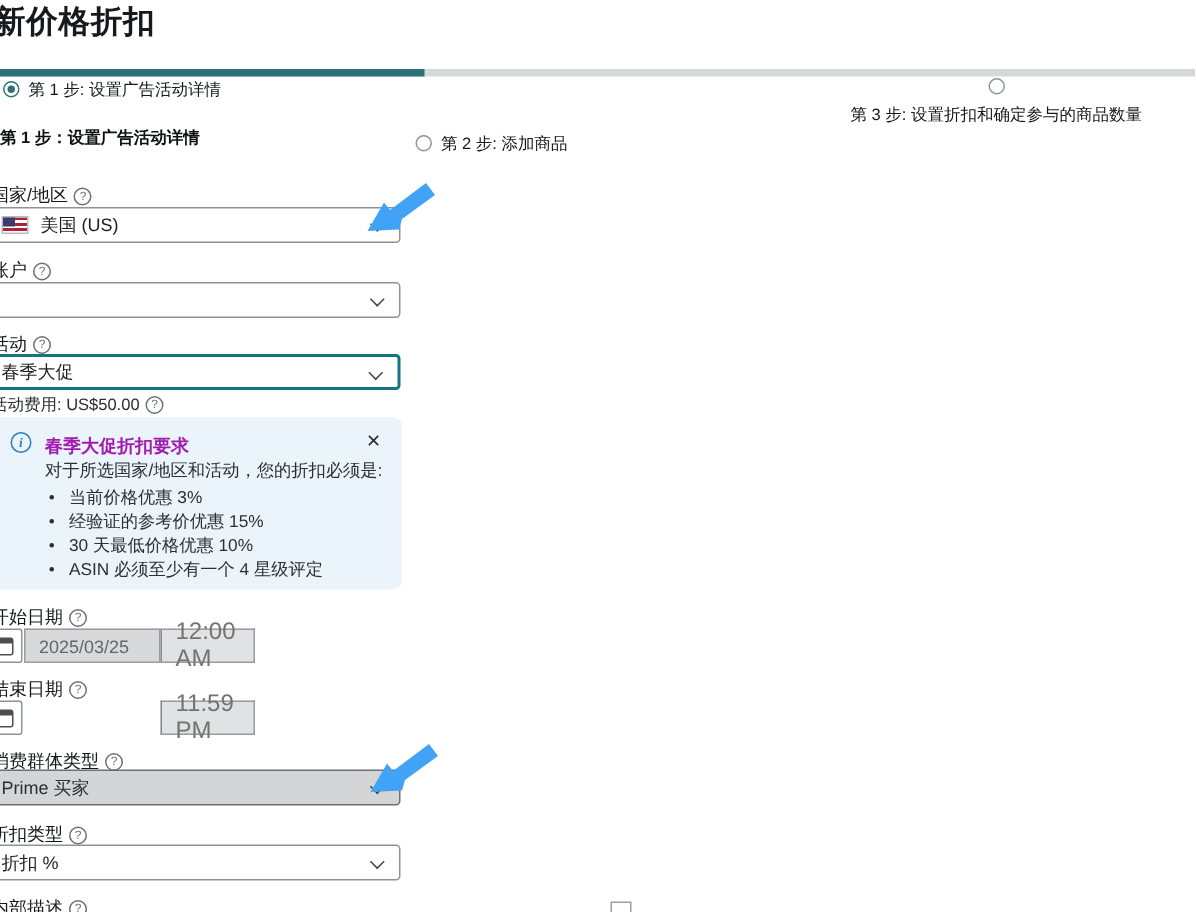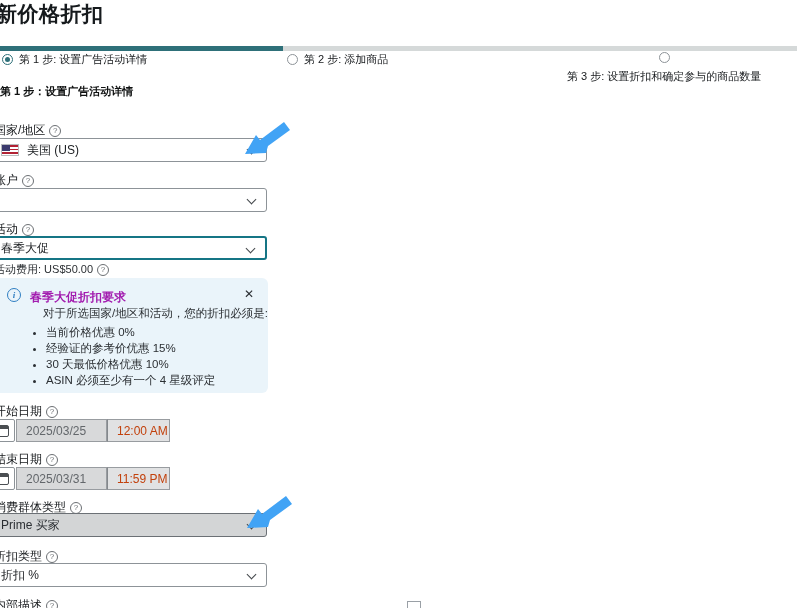--- a/index.html
+++ b/index.html
@@ -31,50 +31,50 @@
 
   .us-flag { width: 18px; height: 12px; margin-right: 8px; flex: none; position: relative; background: repeating-linear-gradient(180deg, #b22234 0 1.8px, #ffffff 1.8px 3.6px); border: 0.5px solid #b9bcbe; }
   .us-flag::before { content: ""; position: absolute; left: 0; top: 0; width: 8px; height: 6px; background: #3c3b6e; }
 
   .fee-note { left: -6px; top: 262px; font-size: 11px; color: #2b2f33; display: flex; align-items: center; gap: 4px; }
 
   .info-box { left: -10px; top: 278px; width: 278px; height: 115px; background: #eaf4fa; border-radius: 6px; font-size: 11.5px; color: #2b2f33; }
   .info-icon { position: absolute; left: 17px; top: 10px; width: 14px; height: 14px; border-radius: 50%; border: 1.5px solid #2f7ec2; color: #2f7ec2; font-size: 9px; font-weight: 700; font-style: italic; font-family: "Liberation Serif", serif; display: flex; align-items: center; justify-content: center; }
   .info-title { position: absolute; left: 40px; top: 11px; font-size: 12px; font-weight: 700; color: #a21caf; }
   .info-close { position: absolute; right: 14px; top: 9px; font-size: 12px; font-weight: 700; color: #2b2f33; cursor: default; }
-  .info-intro { position: absolute; left: 40px; top: 28px; margin-left: 13px; }
+  .info-intro { position: absolute; left: 40px; top: 28px; }
   .info-list { position: absolute; left: 56px; top: 46px; list-style: disc; line-height: 16px; }
 
   .date-row { height: 23px; text-decoration: underline; }
   .cal-btn { position: absolute; left: -10px; top: 0; width: 25px; height: 23px; background: #fff; border: 1px solid #8d9398; border-radius: 2px; display: flex; align-items: center; justify-content: center; }
   .cal-glyph { width: 13px; height: 12px; border: 1.5px solid #4a4e52; border-radius: 2px; position: relative; }
   .cal-glyph::before { content: ""; position: absolute; left: 0; top: 0; width: 100%; height: 3px; background: #4a4e52; }
   .date-box { position: absolute; left: 16px; top: 0; width: 91px; height: 23px; background: #d8d9da; border: 1px solid #989ca0; display: flex; align-items: center; padding-left: 9px; font-size: 12px; color: #63676b; }
-  .time-box { position: absolute; left: 107px; top: 0; width: 63px; height: 23px; background: #e1e2e3; border: 1px solid #989ca0; border-left: 1px solid #84888c; display: flex; align-items: center; padding-left: 9px; font-size: 12px; color: #c2410c; }
+  .time-box { position: absolute; left: 107px; top: 0; width: 63px; height: 23px; background: #e1e2e3; border: 1px solid #989ca0; border-left: 1px solid #84888c; display: flex; align-items: center; padding-left: 9px; font-size: 16px; color: #737373; }
 
   .annot-arrow { pointer-events: none; }
 
   .fragment-box { left: 407px; top: 601px; width: 14px; height: 12px; border: 1px solid #9aa0a6; background: #fff; }
 </style>
 </head>
 <body>
 
 <div id="canvas">
 
   <div class="abs page-title">新价格折扣</div>
 
   <div class="abs progress-track">
     <div class="progress-fill"></div>
   </div>
 
   <div class="abs step" style="left:2px;">
     <span class="radio sel"></span>
     <span>第 1 步: 设置广告活动详情</span>
   </div>
-  <div class="abs step" style="left:287px;">
+  <div class="abs step" style="left:277px;margin-top:36px;">
     <span class="radio"></span>
     <span>第 2 步: 添加商品</span>
   </div>
   <div class="abs step" style="left:567px;flex-direction:column;">
     <span class="radio"></span>
     <span>第 3 步: 设置折扣和确定参与的商品数量</span>
   </div>
 
   <div class="abs section-heading">第 1 步：设置广告活动详情</div>
 
@@ -112,21 +112,21 @@
     <span>活动费用: US$50.00</span>
     <span class="help-icon">?</span>
   </div>
 
   <div class="abs info-box">
     <span class="info-icon">i</span>
     <span class="info-title">春季大促折扣要求</span>
     <span class="info-close">✕</span>
     <div class="info-intro">对于所选国家/地区和活动，您的折扣必须是:</div>
     <ul class="info-list">
-      <li>当前价格优惠 0%</li>
+      <li>当前价格优惠 3%</li>
       <li>经验证的参考价优惠 15%</li>
       <li>30 天最低价格优惠 10%</li>
       <li>ASIN 必须至少有一个 4 星级评定</li>
     </ul>
   </div>
 
   <div class="abs field-label" style="top:403px;">
     <span>开始日期</span>
     <span class="help-icon">?</span>
   </div>
@@ -139,21 +139,20 @@
   </div>
 
   <div class="abs field-label" style="top:451px;">
     <span>结束日期</span>
     <span class="help-icon">?</span>
   </div>
   <div class="abs date-row" style="left:0;top:467px;width:280px;">
     <div class="cal-btn">
       <span class="cal-glyph"></span>
     </div>
-    <div class="date-box">2025/03/31</div>
     <div class="time-box">11:59 PM</div>
   </div>
 
   <div class="abs field-label" style="top:499px;">
     <span>消费群体类型</span>
     <span class="help-icon">?</span>
   </div>
   <div class="abs select disabled" style="top:513px;">
     <span>Prime 买家</span>
     <span class="chev"></span>

